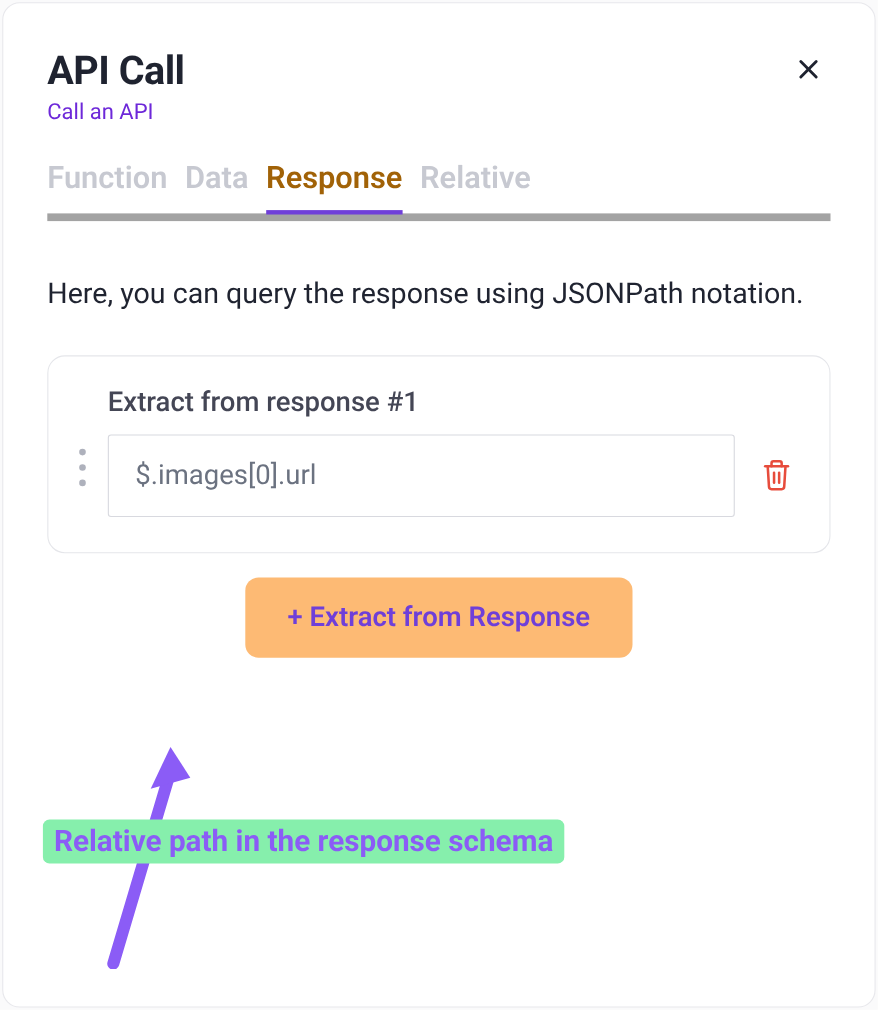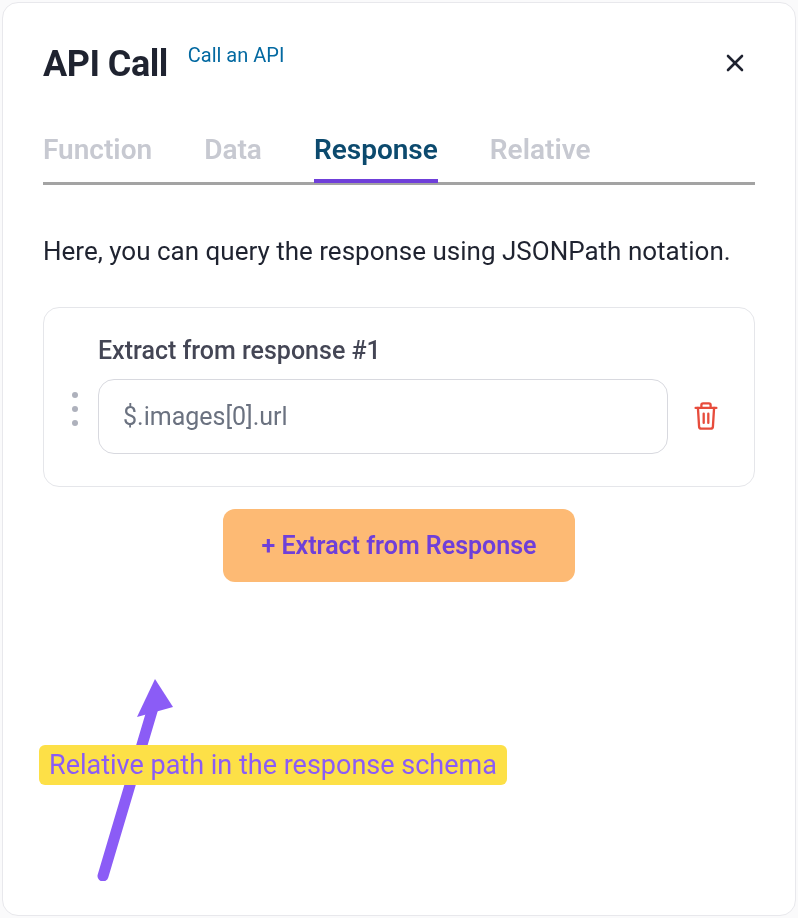--- a/index.html
+++ b/index.html
@@ -23,63 +23,63 @@
       height: 100%;
       position: relative;
     }
     .header-row {
       display: flex;
       justify-content: space-between;
       align-items: flex-start;
     }
     .title-block {
       display: flex;
-      flex-direction: row;
-      gap: 20px;
+      flex-direction: column;
+      gap: 4px;
     }
     .title {
       font-size: 36px;
       font-weight: 700;
       color: #1f2330;
       letter-spacing: -0.5px;
     }
     .subtitle {
       font-size: 20px;
-      color: #0369a1;
+      color: #6d28d9;
       font-weight: 400;
     }
     .close-button {
       background: none;
       border: none;
       cursor: pointer;
       padding: 8px;
       display: flex;
       align-items: center;
       justify-content: center;
     }
     .close-button svg {
       width: 24px;
       height: 24px;
     }
     .tabs {
       display: flex;
-      gap: 52px;
-      margin-top: 48px;
-      border-bottom: 3px solid #a3a3a3;
+      gap: 16px;
+      margin-top: 32px;
+      border-bottom: 7px solid #a3a3a3;
     }
     .tab {
       font-size: 28px;
       font-weight: 600;
       padding-bottom: 16px;
       cursor: pointer;
       color: #c7c9d1;
       position: relative;
     }
     .tab.active {
-      color: #0c4a6e;
+      color: #a16207;
     }
     .tab.active::after {
       content: "";
       position: absolute;
       left: 0;
       right: 0;
       bottom: -1px;
       height: 4px;
       background: #6f3fd9;
     }
@@ -127,21 +127,21 @@
       font-weight: 500;
     }
     .extract-input-row {
       display: flex;
       align-items: center;
       gap: 18px;
     }
     .extract-input {
       flex: 1;
       border: 1px solid #d8d9df;
-      border-radius: 16px;
+      border-radius: 3px;
       padding: 22px 24px;
       font-size: 25px;
       color: #6b7280;
       font-family: inherit;
       background: #ffffff;
     }
     .delete-button {
       background: none;
       border: none;
       cursor: pointer;
@@ -177,23 +177,23 @@
       pointer-events: none;
     }
     .annotation-arrow {
       position: absolute;
       bottom: 34px;
       left: 90px;
       pointer-events: none;
     }
     .annotation-label {
       font-size: 27px;
-      font-weight: 400;
+      font-weight: 700;
       color: #8b5cf6;
-      background: #fde047;
+      background: #86efac;
       padding: 4px 10px;
       border-radius: 6px;
       display: inline-block;
     }
   </style>
 </head>
 <body>
 
 <div class="panel">
 

